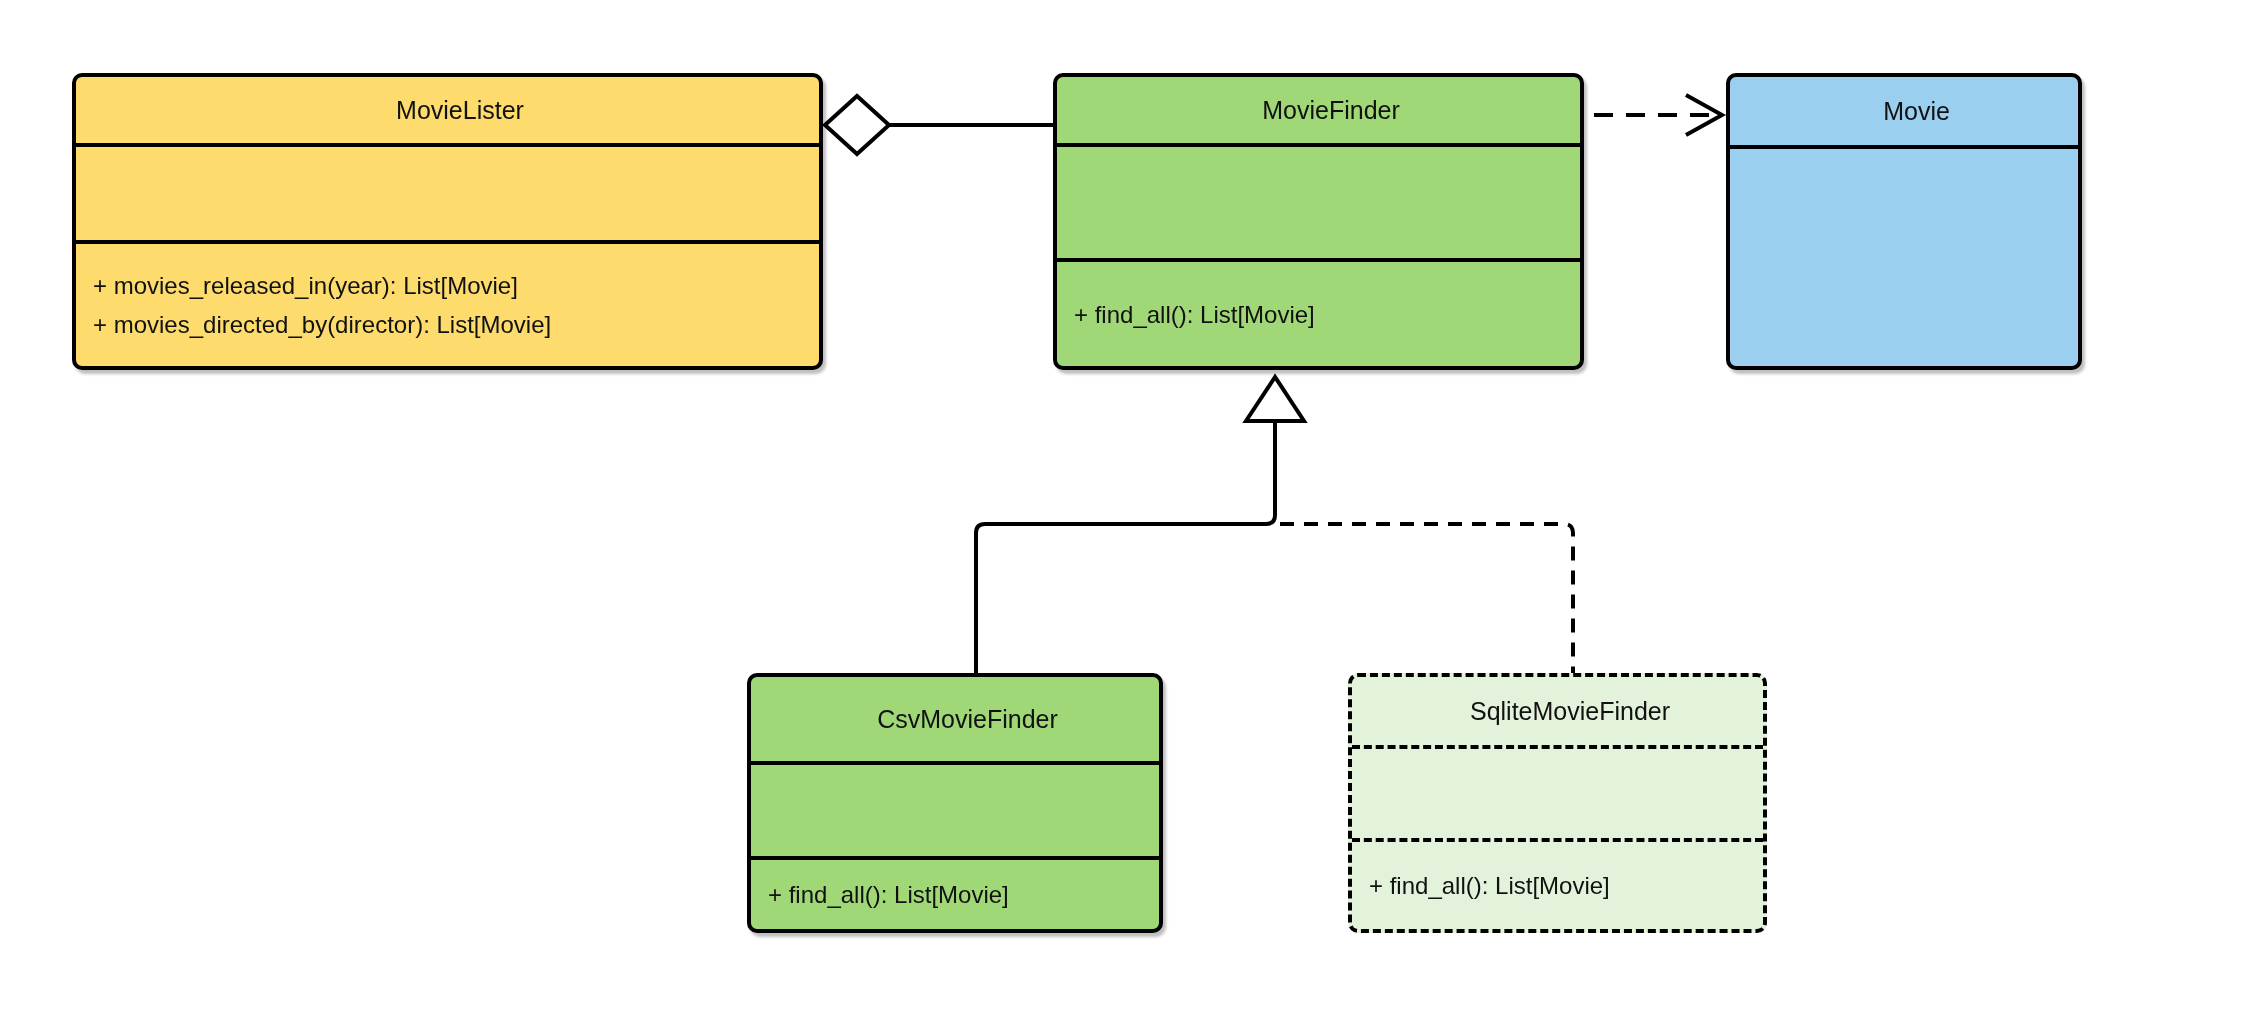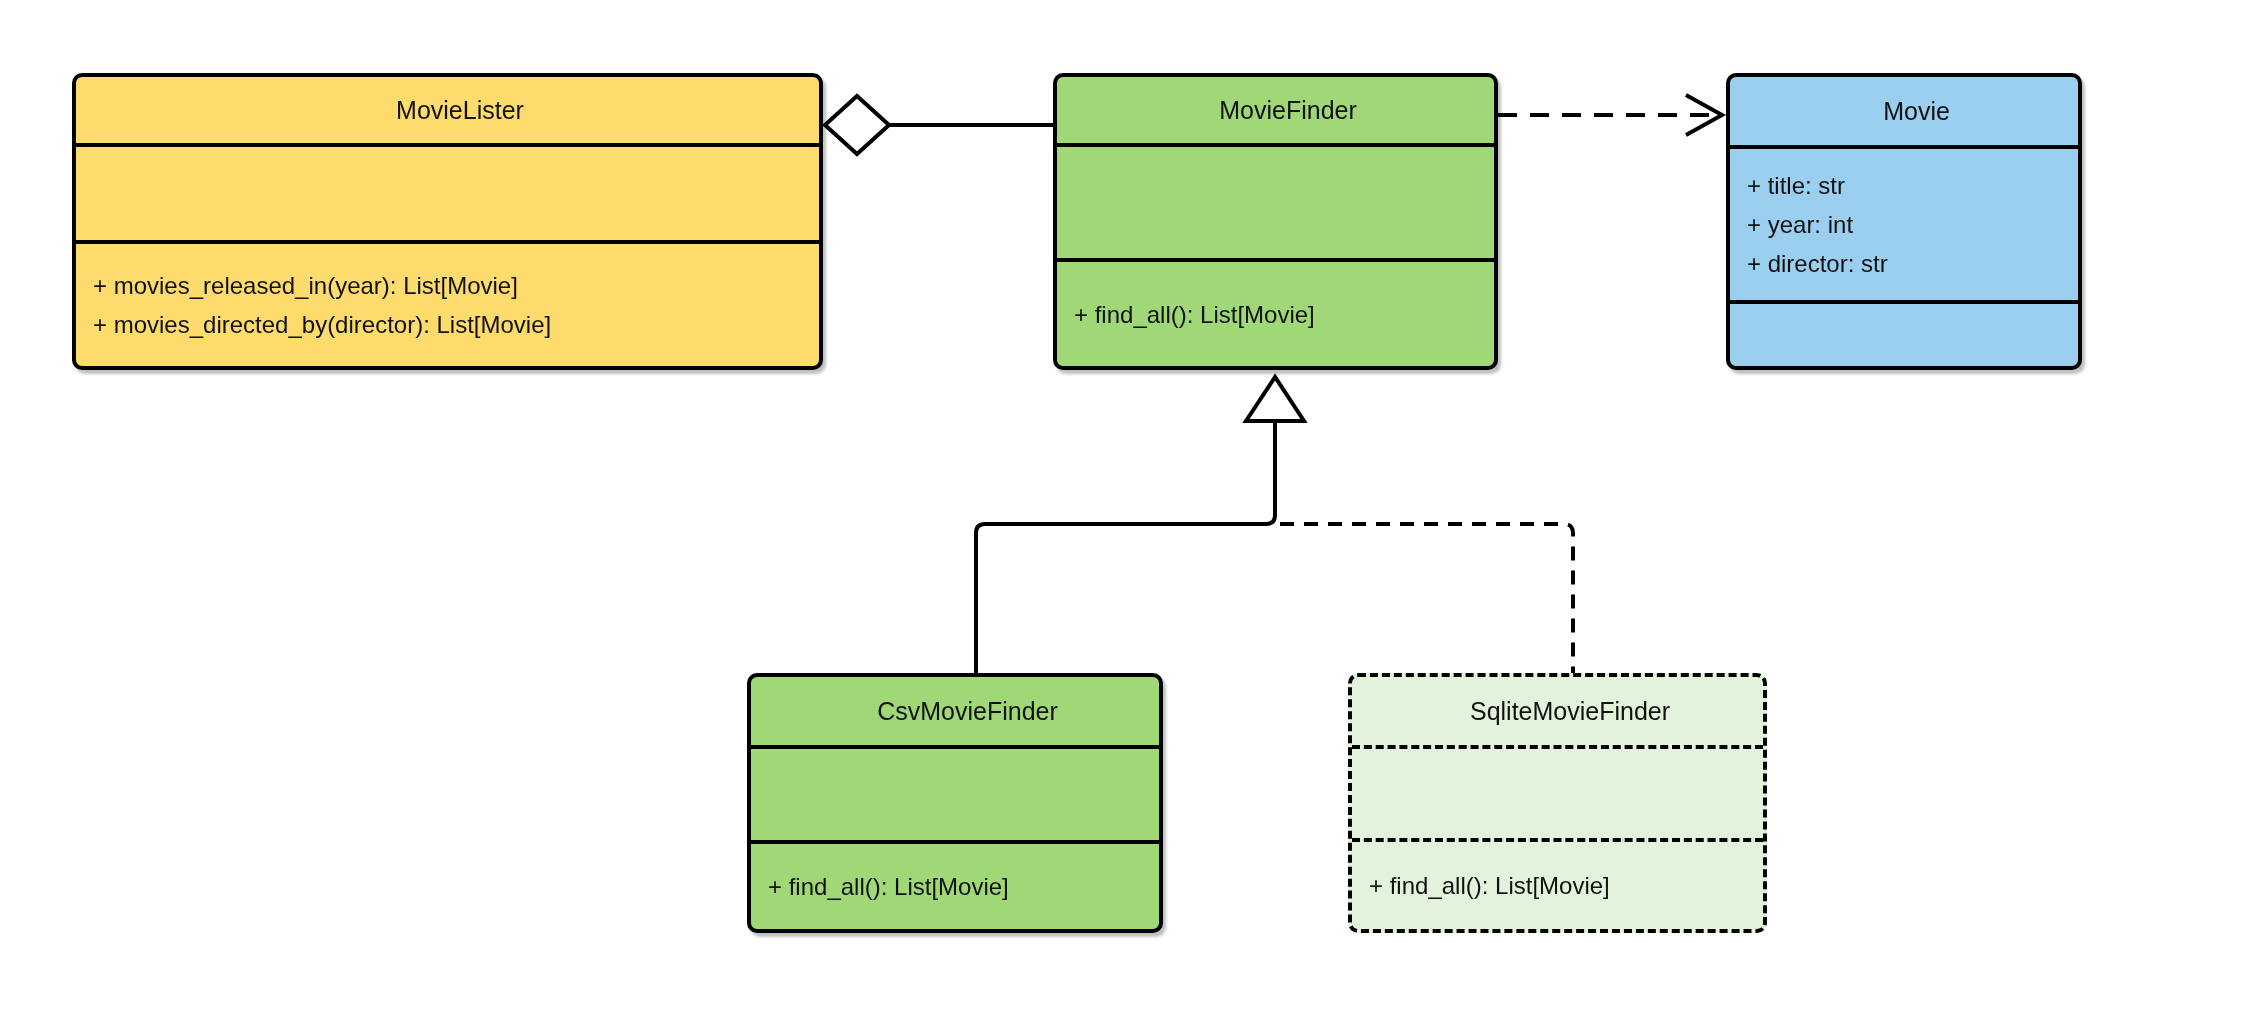--- a/index.html
+++ b/index.html
@@ -99,40 +99,35 @@
 
   <div class="uml-class shadowed fill-movielister" style="left:72px; top:73px; width:751px; height:297px;">
     <div class="compartment c-title" style="height:66px;">MovieLister</div>
     <div class="compartment c-body sep" style="height:97px;"></div>
     <div class="compartment c-body c-methods sep">
       <div class="member-line">+ movies_released_in(year): List[Movie]</div>
       <div class="member-line">+ movies_directed_by(director): List[Movie]</div>
     </div>
   </div>
 
-  <div class="uml-class shadowed fill-moviefinder" style="left:1053px; top:73px; width:445px; height:297px;">
+  <div class="uml-class shadowed fill-moviefinder" style="left:1053px; top:73px; width:531px; height:297px;">
     <div class="compartment c-title" style="height:66px;">MovieFinder</div>
     <div class="compartment c-body sep" style="height:115px;"></div>
     <div class="compartment c-body c-methods sep">
       <div class="member-line">+ find_all(): List[Movie]</div>
     </div>
   </div>
 
   <div class="uml-class shadowed fill-movie" style="left:1726px; top:73px; width:356px; height:297px;">
     <div class="compartment c-title" style="height:68px;">Movie</div>
-    <div class="compartment c-body sep" style="height:155px;">
-      <div class="member-line">+ title: str</div>
-      <div class="member-line">+ year: int</div>
-      <div class="member-line">+ director: str</div>
-    </div>
     <div class="compartment c-body c-methods sep"></div>
   </div>
 
   <div class="uml-class shadowed fill-csvfinder" style="left:747px; top:673px; width:416px; height:260px;">
-    <div class="compartment c-title" style="height:68px;">CsvMovieFinder</div>
+    <div class="compartment c-title" style="height:84px;">CsvMovieFinder</div>
     <div class="compartment c-body sep" style="height:95px;"></div>
     <div class="compartment c-body c-methods sep">
       <div class="member-line">+ find_all(): List[Movie]</div>
     </div>
   </div>
 
   <div class="uml-class dashed-box fill-sqlitefinder" style="left:1348px; top:673px; width:419px; height:260px;">
     <div class="compartment c-title" style="height:68px;">SqliteMovieFinder</div>
     <div class="compartment c-body sep" style="height:93px;"></div>
     <div class="compartment c-body c-methods sep">

